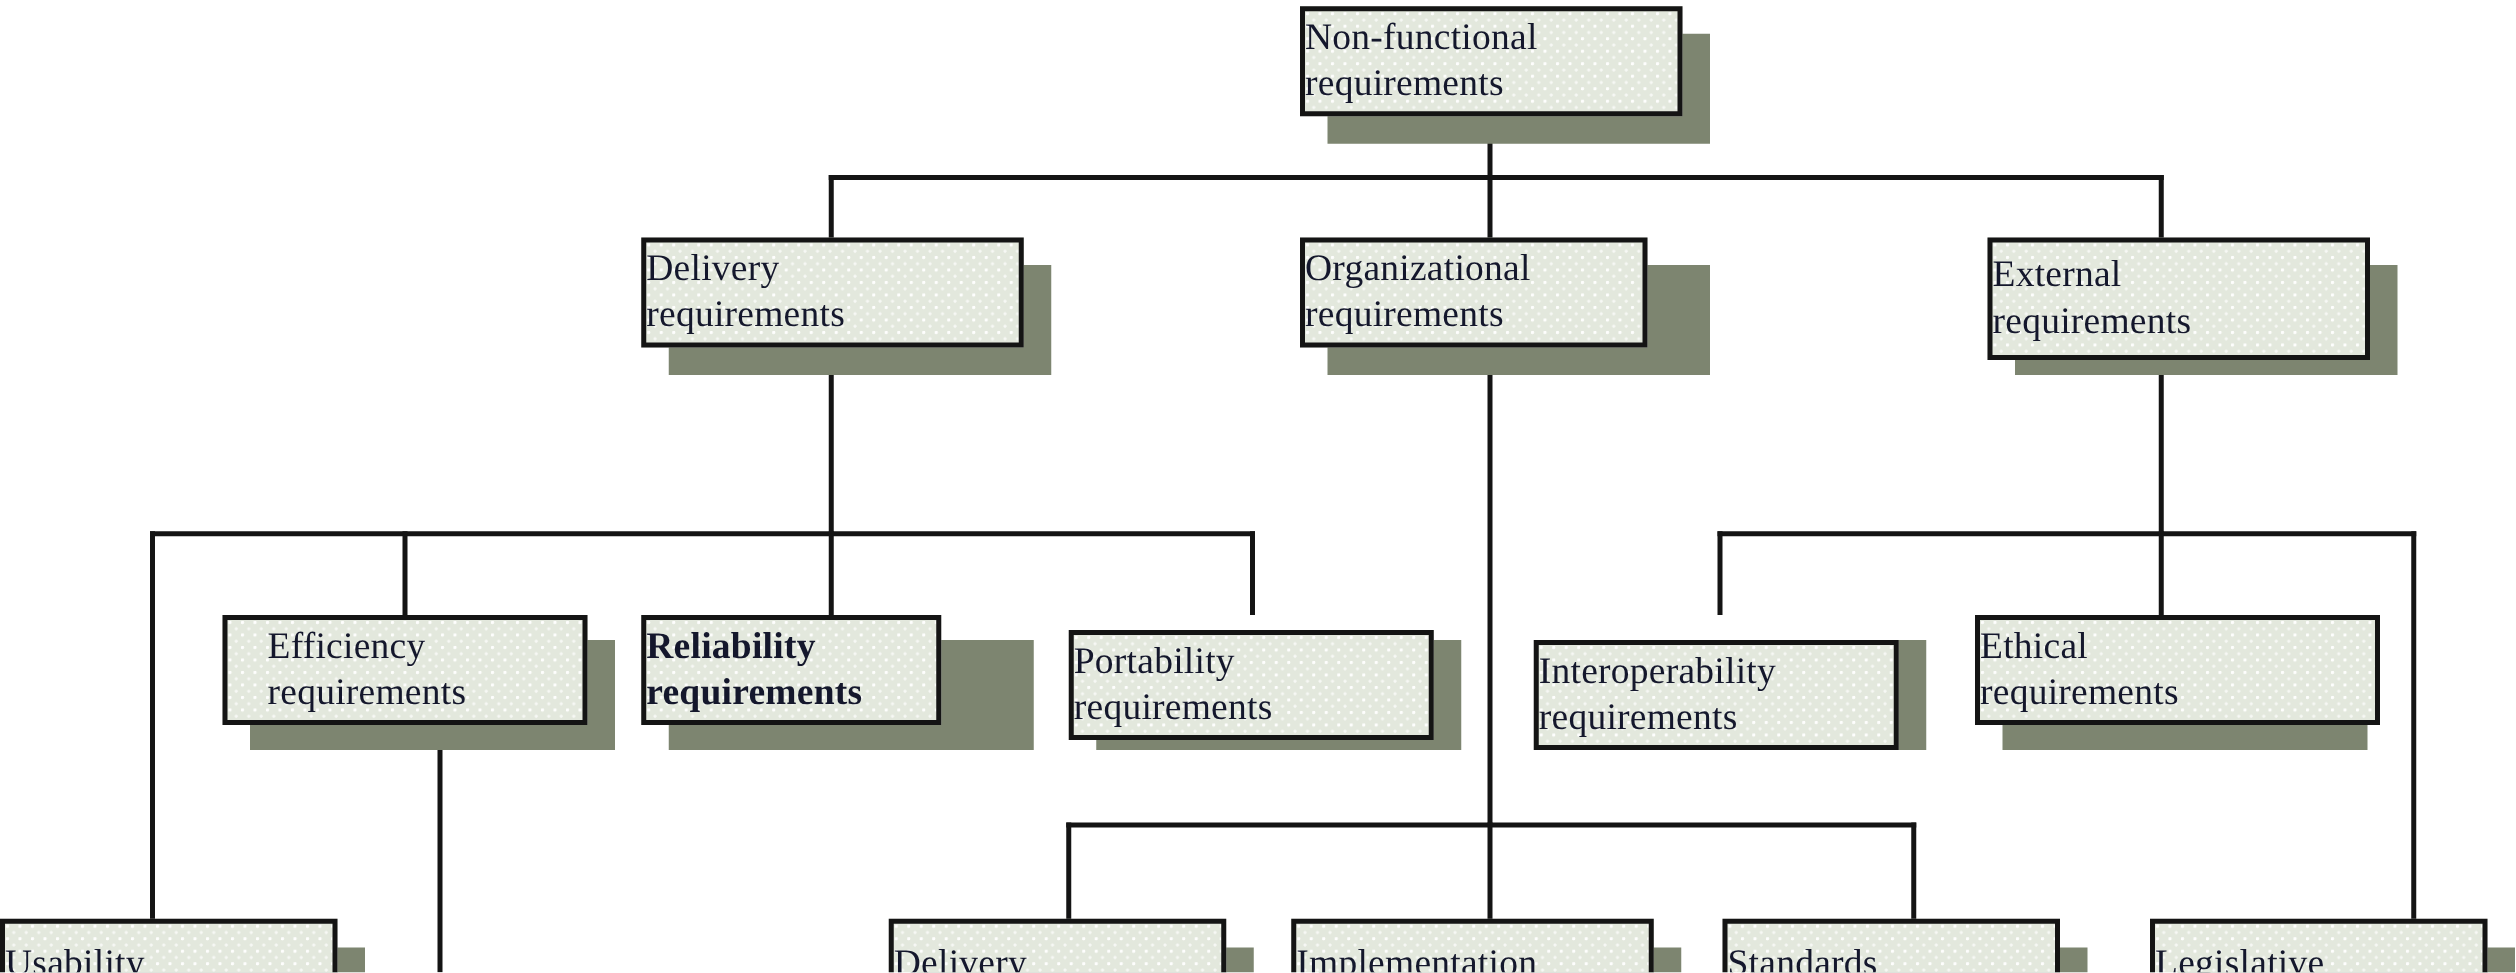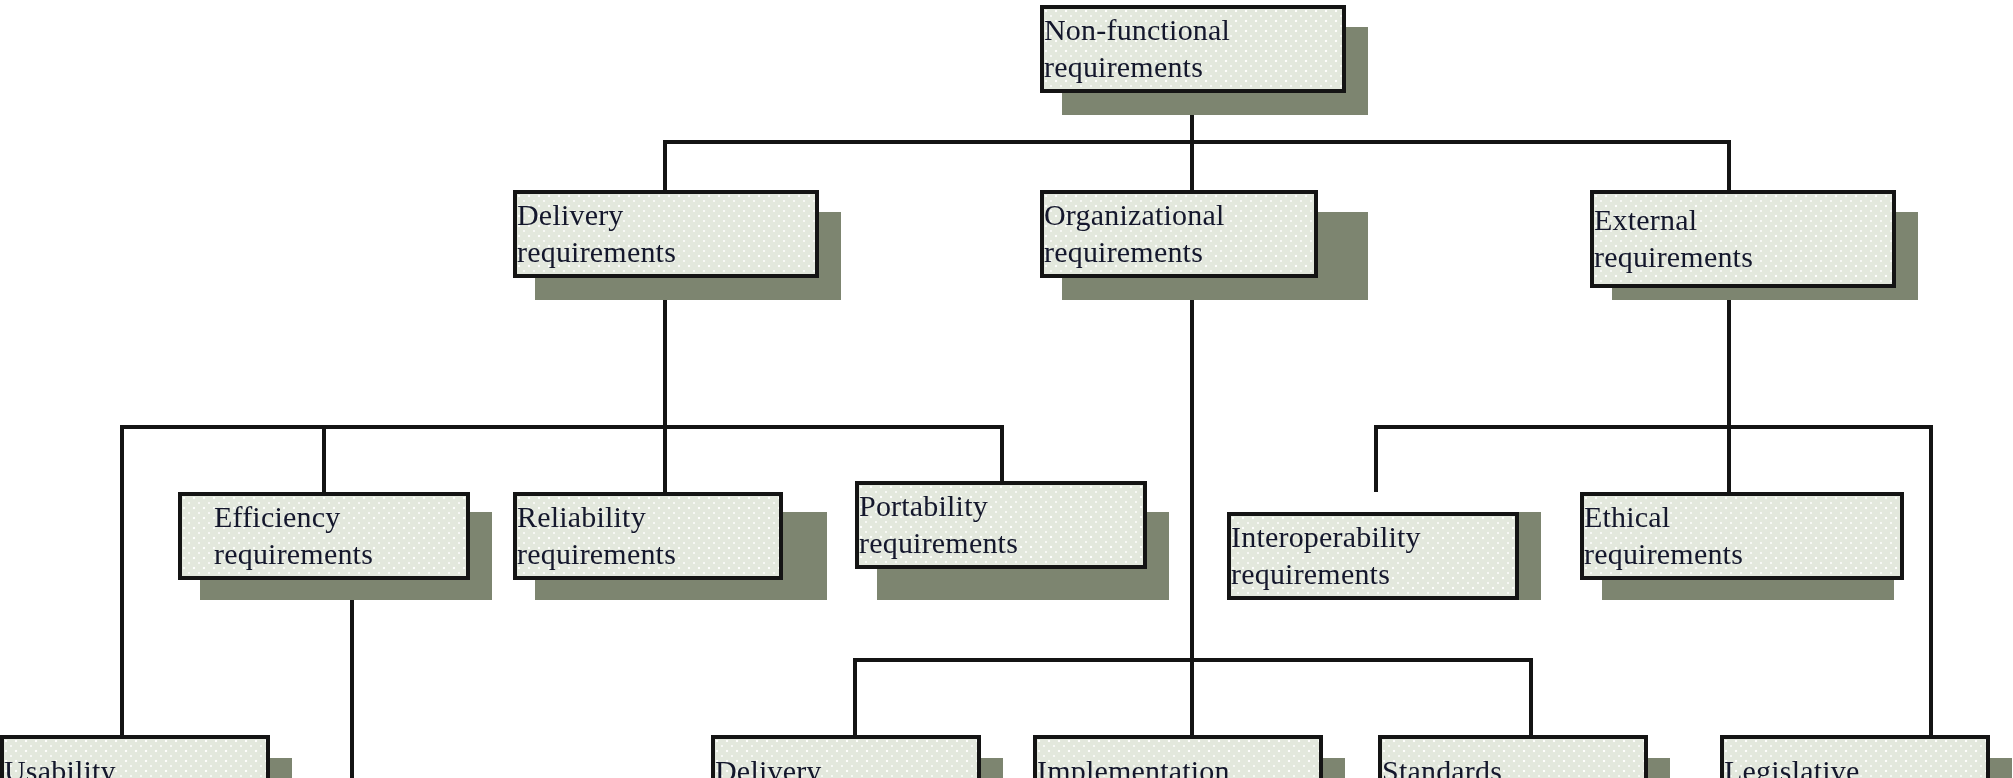--- a/index.html
+++ b/index.html
@@ -122,26 +122,26 @@
   <div class="node" style="left:1590px;top:190px;width:306px;height:98px;">
     <span class="ln1">External</span>
     <span class="ln2">requirements</span>
   </div>
 
   <div class="node" style="left:178px;top:492px;width:292px;height:88px;padding-left:32px;">
     <span class="ln1">Efficiency</span>
     <span class="ln2">requirements</span>
   </div>
 
-  <div class="node" style="left:513px;top:492px;width:270px;height:88px;">
+  <div class="node" style="left:513px;top:492px;width:240px;height:88px;font-weight:bold;">
     <span class="ln1">Reliability</span>
     <span class="ln2">requirements</span>
   </div>
 
-  <div class="node" style="left:855px;top:481px;width:292px;height:88px;">
+  <div class="node" style="left:855px;top:504px;width:292px;height:88px;">
     <span class="ln1">Portability</span>
     <span class="ln2">requirements</span>
   </div>
 
   <div class="node" style="left:1227px;top:512px;width:292px;height:88px;">
     <span class="ln1">Interoperability</span>
     <span class="ln2">requirements</span>
   </div>
 
   <div class="node" style="left:1580px;top:492px;width:324px;height:88px;">

